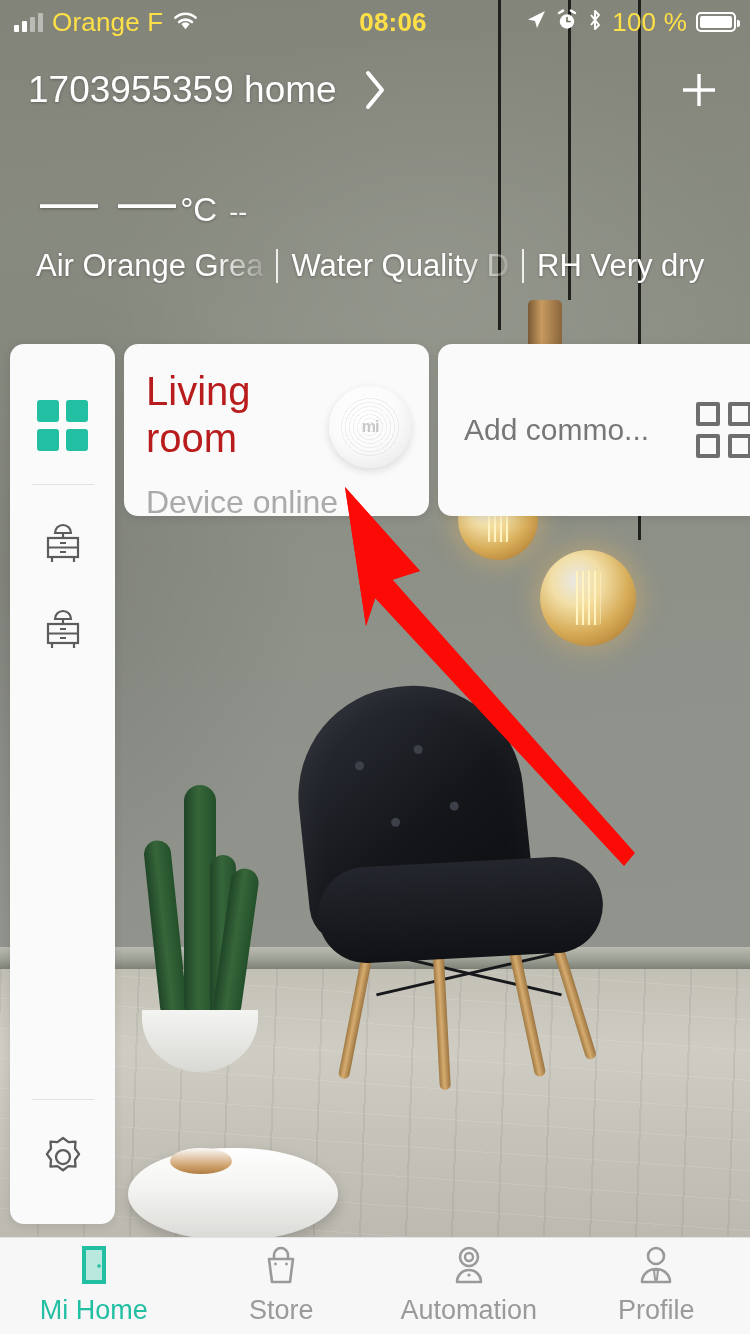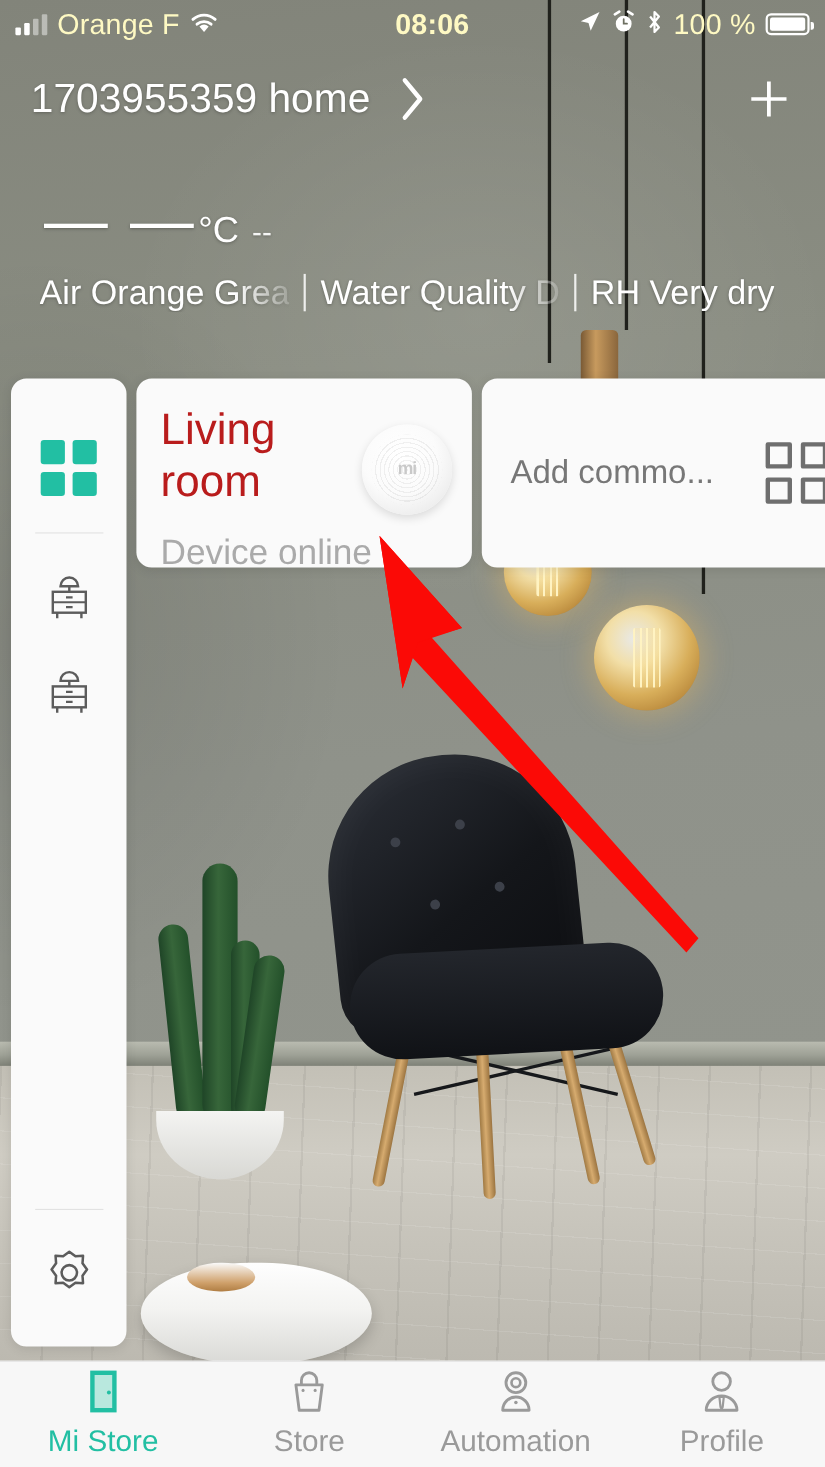--- a/index.html
+++ b/index.html
@@ -116,21 +116,21 @@
   }
   .vac-turret {
     position: absolute; left: 170px; top: 1148px; width: 62px; height: 26px;
     background: linear-gradient(180deg,#fafafa,#cfa06a 70%,#b07e44);
     border-radius: 30px / 13px;
   }
 
   
   #statusbar {
     position: absolute; left: 0; top: 0; width: 750px; height: 44px;
-    display: flex; align-items: center; color: #fef9c3;
+    display: flex; align-items: center; color: #fde047;
     font-size: 26px; letter-spacing: 0.2px;
   }
   .sb-left { display: flex; align-items: center; gap: 9px; margin-left: 14px; }
   .sb-center { position: absolute; left: 0; width: 750px; text-align: center; font-weight: 600; padding-left: 36px; }
   .sb-right { position: absolute; right: 14px; display: flex; align-items: center; gap: 9px; }
   .bars { display: flex; align-items: flex-end; gap: 3px; height: 20px; }
   .bars i { display: block; width: 5px; background: #fff; border-radius: 1px; }
   .bars i:nth-child(1){height:7px}
   .bars i:nth-child(2){height:11px}
   .bars i:nth-child(3){height:15px;opacity:.45}
@@ -436,21 +436,21 @@
 
   <div id="tabbar">
 
     <div class="tab active">
       <span class="tab-ico">
         <svg width="36" height="42" viewBox="0 0 36 42">
           <rect x="8" y="3" width="20" height="34" stroke="#22bfa3" stroke-width="4" fill="#b9e8de"></rect>
           <circle cx="23" cy="21" r="1.8" fill="#22bfa3"></circle>
         </svg>
       </span>
-      <span class="tab-label">Mi Store</span>
+      <span class="tab-label">Mi Home</span>
     </div>
 
     <div class="tab">
       <span class="tab-ico">
         <svg width="38" height="42" viewBox="0 0 38 42">
           <path d="M12 14 V10 a7 7 0 0 1 14 0 v4" stroke="#9a9a9a" stroke-width="2.6" fill="none"></path>
           <path d="M7 14 H31 L28 37 H10 Z" stroke="#9a9a9a" stroke-width="2.6" fill="none" stroke-linejoin="round"></path>
           <circle cx="13.5" cy="19" r="1.4" fill="#9a9a9a"></circle>
           <circle cx="24.5" cy="19" r="1.4" fill="#9a9a9a"></circle>
         </svg>

